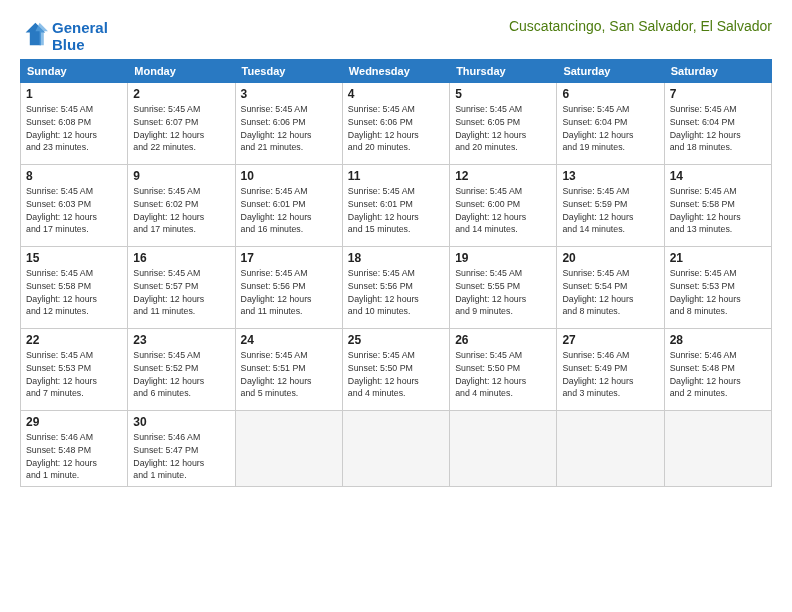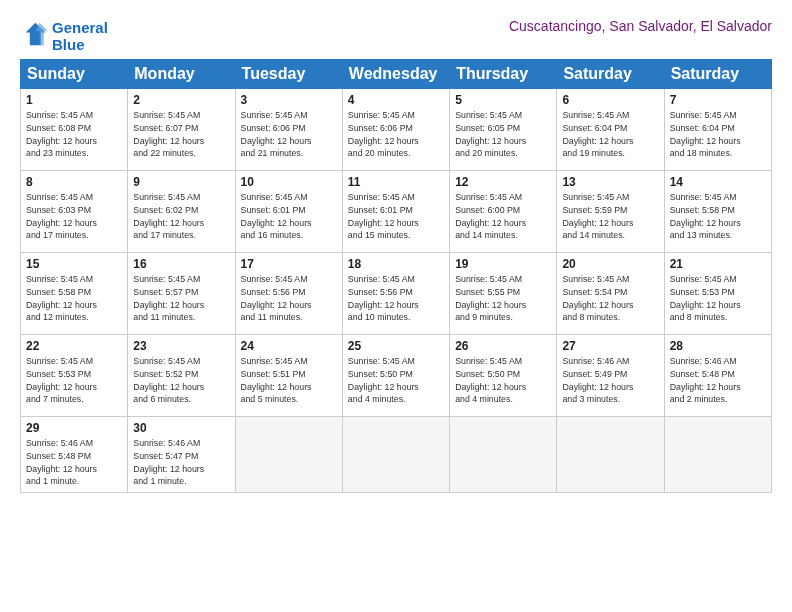--- a/index.html
+++ b/index.html
@@ -45,35 +45,35 @@
       text-align: right;
     }
     .month-title {
       font-size: 32px;
       font-weight: normal;
       color: #222;
       line-height: 1.1;
     }
     .location {
       font-size: 14px;
-      color: #701a75;
+      color: #4d7c0f;
       margin-top: 2px;
       text-align: center;
     }
     .calendar-table {
       width: 100%;
       border-collapse: collapse;
       font-size: 9.5px;
     }
     .calendar-table th {
       background-color: #2979c2;
       color: #fff;
       text-align: left;
       padding: 5px 6px;
-      font-size: 16px;
+      font-size: 11px;
       font-weight: bold;
       border: 1px solid #2979c2;
     }
     .calendar-table td {
       border: 1px solid #ccc;
       vertical-align: top;
       padding: 4px 5px;
       width: calc(100% / 7);
       height: 82px;
       color: #333;

